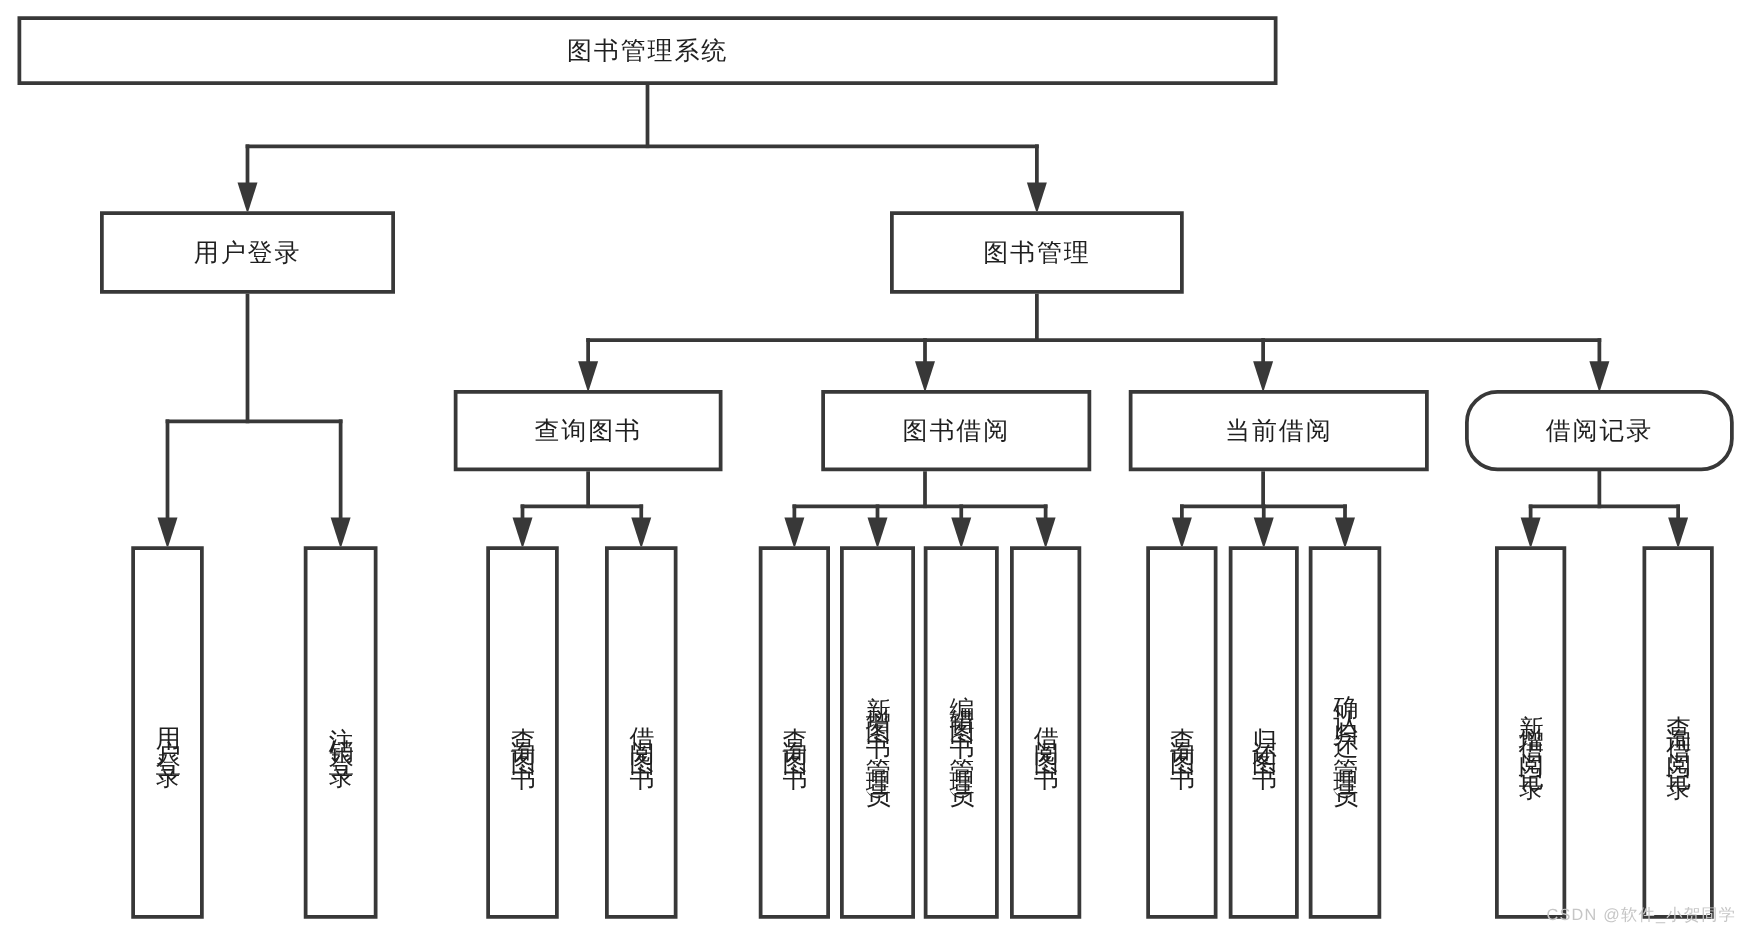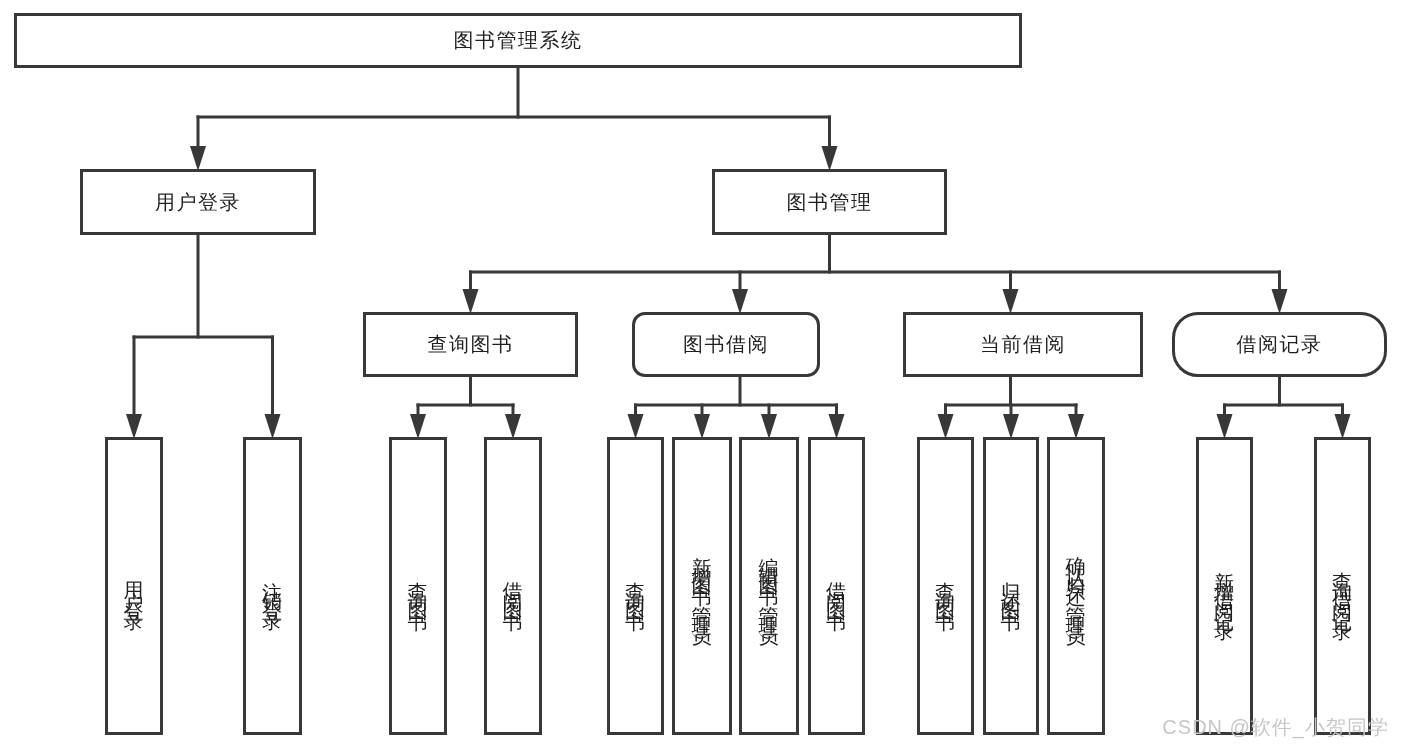--- a/index.html
+++ b/index.html
@@ -41,21 +41,21 @@
     font-size:20px;
     line-height:1;
     letter-spacing:10px;
     color:var(--text);
     white-space:nowrap;
   }
   .watermark{
     position:absolute;
     right:16px;
     bottom:6px;
-    font-size:20px;
+    font-size:13px;
     letter-spacing:1px;
     color:#c6c6c6;
     white-space:nowrap;
     pointer-events:none;
   }
 </style>
 </head>
 <body>
 
 <div class="canvas">
@@ -125,21 +125,21 @@
       </div>
       <div class="node node-v" style="left: 105px; top: 437px; width: 58px; height: 298px;">
         <span class="label">用户登录</span>
       </div>
       <div class="node node-v" style="left: 243px; top: 437px; width: 59px; height: 298px;">
         <span class="label">注销登录</span>
       </div>
       <div class="node node-h" style="left: 363px; top: 312px; width: 215px; height: 65px;">
         <span class="label">查询图书</span>
       </div>
-      <div class="node node-h" style="left: 632px; top: 312px; width: 188px; height: 65px; border-radius: 13px;">
+      <div class="node node-h" style="left: 657px; top: 312px; width: 216px; height: 65px;">
         <span class="label">图书借阅</span>
       </div>
       <div class="node node-h" style="left: 903px; top: 312px; width: 240px; height: 65px;">
         <span class="label">当前借阅</span>
       </div>
       <div class="node node-h" style="left: 1172px; top: 312px; width: 215px; height: 65px; border-radius: 26px;">
         <span class="label">借阅记录</span>
       </div>
       <div class="node node-v" style="left: 389px; top: 437px; width: 58px; height: 298px;">
         <span class="label">查询图书</span>

